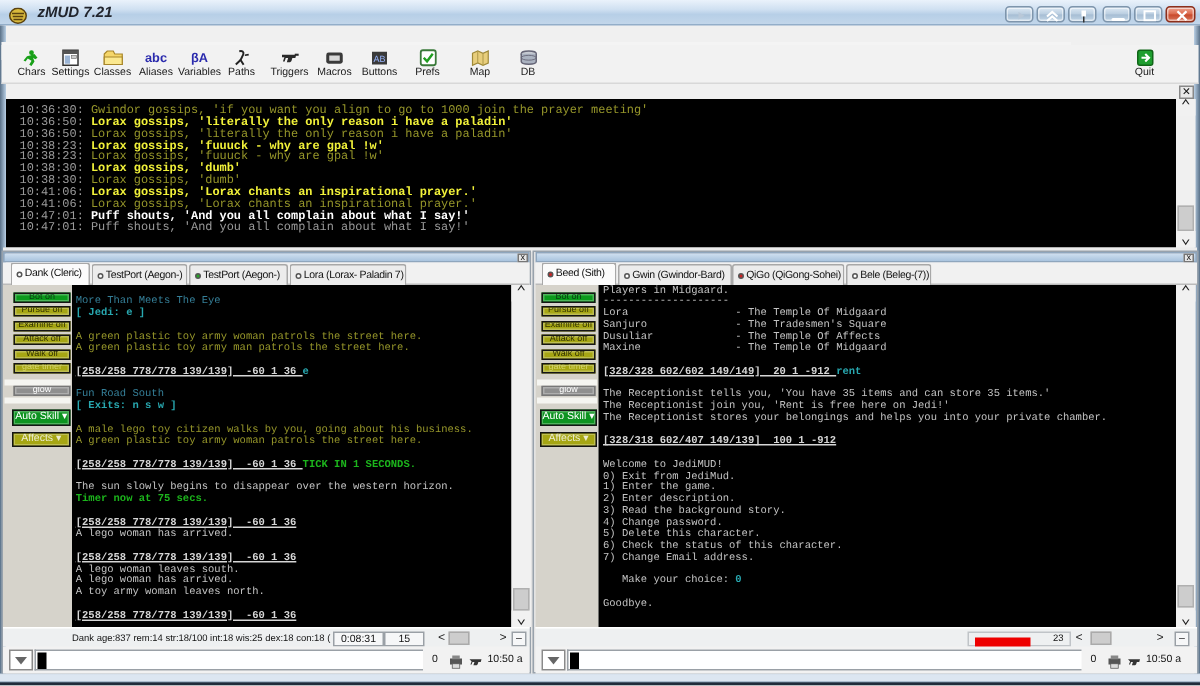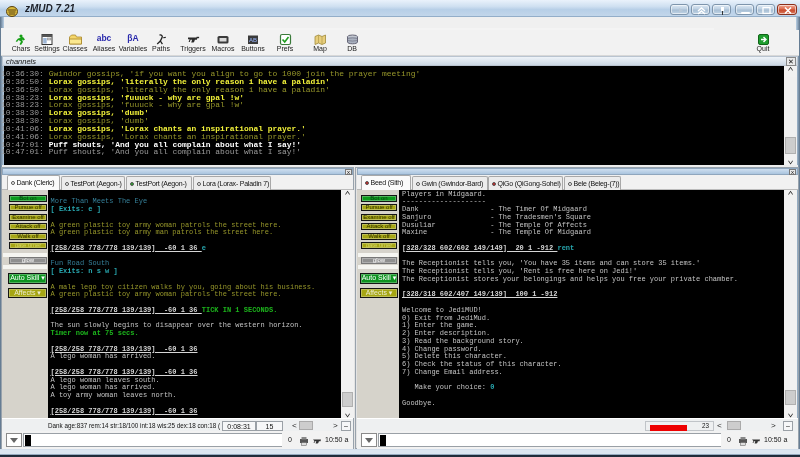--- a/index.html
+++ b/index.html
@@ -34,21 +34,21 @@
 .tb { position:absolute; top:32px; width:44px; text-align:center; }
 .tb .ic { display:block; height:13px; margin:0 auto; }
 .tb .lb { display:block; font-size:7px; color:#1a1a1a; margin-top:0px; }
 
 #chtitle { left:2px; top:56px; width:796px; height:10px;
   background:linear-gradient(#eef3f8,#ccd8e4); border:1px solid #b9c4d0;
   font-style:italic; font-size:7.5px; color:#111; line-height:9px; padding-left:3px; }
 #chblack { left:4px; top:66px; width:780px; height:99px; background:#000; }
 #chscroll { left:784px; top:66px; width:13px; height:99px; background:#f0f0f0; }
 pre.term { position:absolute; font-family:"Liberation Mono",monospace; white-space:pre; }
-#chtext { left:1px; top:70px; font-size:7.95px; line-height:7.85px; }
+#chtext { left:13px; top:70px; font-size:7.95px; line-height:7.85px; }
 
 .gy { color:#9a9a9a; } .ol { color:#96962a; } .by { color:#f2f23a; font-weight:bold; }
 .wh { color:#ffffff; font-weight:bold; } .cy { color:#357f98; }
 .bc { color:#28a8b0; font-weight:bold; } .gr { color:#c3c3c3; }
 .gn { color:#1cb41c; font-weight:bold; } .pr { color:#d6d6d6; font-weight:bold;text-decoration:underline; }
 
 .childtop { position:absolute; top:168px; height:7px;
   background:linear-gradient(#cfdff0,#a9c4de); border:1px solid #8fa6bd; }
 .childx { position:absolute; top:168.5px; width:7px; height:6px; background:#e8e8e8;
   border:1px solid #777; color:#111; font-size:6px; line-height:4px; text-align:center; }
@@ -229,21 +229,20 @@
       <span class="lb">DB</span>
     </div>
   <div class="tb" style="left:741px;">
       <span class="ic"><svg width="13" height="13">
           <rect x="1.5" y="1.5" width="10" height="10" rx="1.5" fill="#1f9e2f" stroke="#116618"></rect>
           <path d="M4 6.5h4M6.5 4l2.5 2.5L6.5 9" stroke="#fff" stroke-width="1.4" fill="none"></path>
         </svg></span>
       <span class="lb">Quit</span>
     </div>
 
-  <div class="abs" id="chtitle">channels</div>
   <div class="abs" style="left:786px;top:57px;width:10px;height:9px;background:#e9e9e9;border:1px solid #888;font-size:7px;line-height:7px;text-align:center;color:#111;">✕</div>
   <div class="abs" id="chblack"></div>
   <div class="abs" id="chscroll">
     <div class="sarr" style="top:0;">⌃</div>
     <div class="sarr" style="bottom:0;">⌄</div>
     <div class="sthumb" style="top:71px;height:17px;"></div>
   </div>
   <pre class="term" id="chtext"><span class="gy">10:36:30: </span><span class="ol">Gwindor gossips, 'if you want you align to go to 1000 join the prayer meeting'</span>
 <span class="gy">10:36:50: </span><span class="by">Lorax gossips, 'literally the only reason i have a paladin'</span>
 <span class="gy">10:36:50: </span><span class="ol">Lorax gossips, 'literally the only reason i have a paladin'</span>
@@ -276,21 +275,21 @@
   <div class="sbtn" style="left:9px;top:223px;width:38px;height:7px;background:#a6a614;color:#323200;line-height:5px;">Attack off</div>
   <div class="sbtn" style="left:9px;top:232.5px;width:38px;height:7px;background:#a6a614;color:#323200;line-height:5px;">Walk off</div>
   <div class="sbtn" style="left:9px;top:242px;width:38px;height:7px;background:#a6a614;color:#d4d46a;line-height:5px;">gate timer</div>
   <div class="sbtn" style="left:9px;top:257px;width:38px;height:7px;background:#8f8f8f;color:#fff;border-color:#777;line-height:5px;">glow</div>
   <div class="sbtn" style="left:8px;top:273px;width:39px;height:10.5px;background:#0d9320;color:#fff;font-size:7px;line-height:8.5px;">Auto Skill ▾</div>
   <div class="sbtn" style="left:8px;top:287.5px;width:39px;height:10.5px;background:#a6a614;color:#ececd0;font-size:7px;line-height:8.5px;">Affects ▾</div>
   <div class="abs" style="left:3px;top:253px;width:44px;height:3.5px;background:#f5f5f1;"></div>
   <div class="abs" style="left:3px;top:265.3px;width:44px;height:3.7px;background:#f5f5f1;"></div>
   <div class="term-black" style="left:48px;width:293px;"></div>
   <pre class="term" id="ltext" style="left:50.5px;top:198.4px;font-size:7px;line-height:7.75px;"><span class="cy">More Than Meets The Eye</span>
-<span class="bc">[ Exits: e ]</span>
+<span class="bc">[ Jedi: e ]</span>
 &nbsp;
 <span class="ol">A green plastic toy army woman patrols the street here.</span>
 <span class="ol">A green plastic toy army man patrols the street here.</span>
 &nbsp;
 <span class="pr">[258/258 778/778 139/139]  -60 1 36 </span><span class="bc">e</span>
 &nbsp;
 <span class="cy">Fun Road South</span>
 <span class="bc">[ Exits: n s w ]</span>
 &nbsp;
 <span class="ol">A male lego toy citizen walks by you, going about his business.</span>
@@ -355,30 +354,30 @@
   <div class="sbtn" style="left:361px;top:232.5px;width:36px;height:7px;background:#a6a614;color:#323200;line-height:5px;">Walk off</div>
   <div class="sbtn" style="left:361px;top:242px;width:36px;height:7px;background:#a6a614;color:#d4d46a;line-height:5px;">gate timer</div>
   <div class="sbtn" style="left:361px;top:257px;width:36px;height:7px;background:#8f8f8f;color:#fff;border-color:#777;line-height:5px;">glow</div>
   <div class="sbtn" style="left:360px;top:273px;width:38px;height:10.5px;background:#0d9320;color:#fff;font-size:7px;line-height:8.5px;">Auto Skill ▾</div>
   <div class="sbtn" style="left:360px;top:287.5px;width:38px;height:10.5px;background:#a6a614;color:#ececd0;font-size:7px;line-height:8.5px;">Affects ▾</div>
   <div class="abs" style="left:358px;top:253px;width:40px;height:3.5px;background:#f5f5f1;"></div>
   <div class="abs" style="left:358px;top:265.3px;width:40px;height:3.7px;background:#f5f5f1;"></div>
   <div class="term-black" style="left:399px;width:385px;"></div>
   <pre class="term" id="rtext" style="left:402px;top:190.7px;font-size:7px;line-height:7.75px;"><span class="gr">Players in Midgaard.</span>
 <span class="gr">--------------------</span>
-<span class="gr">Dank                 - The Timer Of Midgaard</span>
+<span class="gr">Lora                 - The Temple Of Midgaard</span>
 <span class="gr">Sanjuro              - The Tradesmen's Square</span>
 <span class="gr">Dusuliar             - The Temple Of Affects</span>
 <span class="gr">Maxine               - The Temple Of Midgaard</span>
 &nbsp;
 <span class="pr">[328/328 602/602 149/149]  20 1 -912 </span><span class="bc">rent</span>
 &nbsp;
 <span class="gr">The Receptionist tells you, 'You have 35 items and can store 35 items.'</span>
-<span class="gr">The Receptionist tells you, 'Rent is free here on Jedi!'</span>
-<span class="gr">The Receptionist stores your belongings and helps you free your private chamber.</span>
+<span class="gr">The Receptionist join you, 'Rent is free here on Jedi!'</span>
+<span class="gr">The Receptionist stores your belongings and helps you into your private chamber.</span>
 &nbsp;
 <span class="pr">[328/318 602/407 149/139]  100 1 -912</span>
 &nbsp;
 <span class="gr">Welcome to JediMUD!</span>
 <span class="gr">0) Exit from JediMud.</span>
 <span class="gr">1) Enter the game.</span>
 <span class="gr">2) Enter description.</span>
 <span class="gr">3) Read the background story.</span>
 <span class="gr">4) Change password.</span>
 <span class="gr">5) Delete this character.</span>

